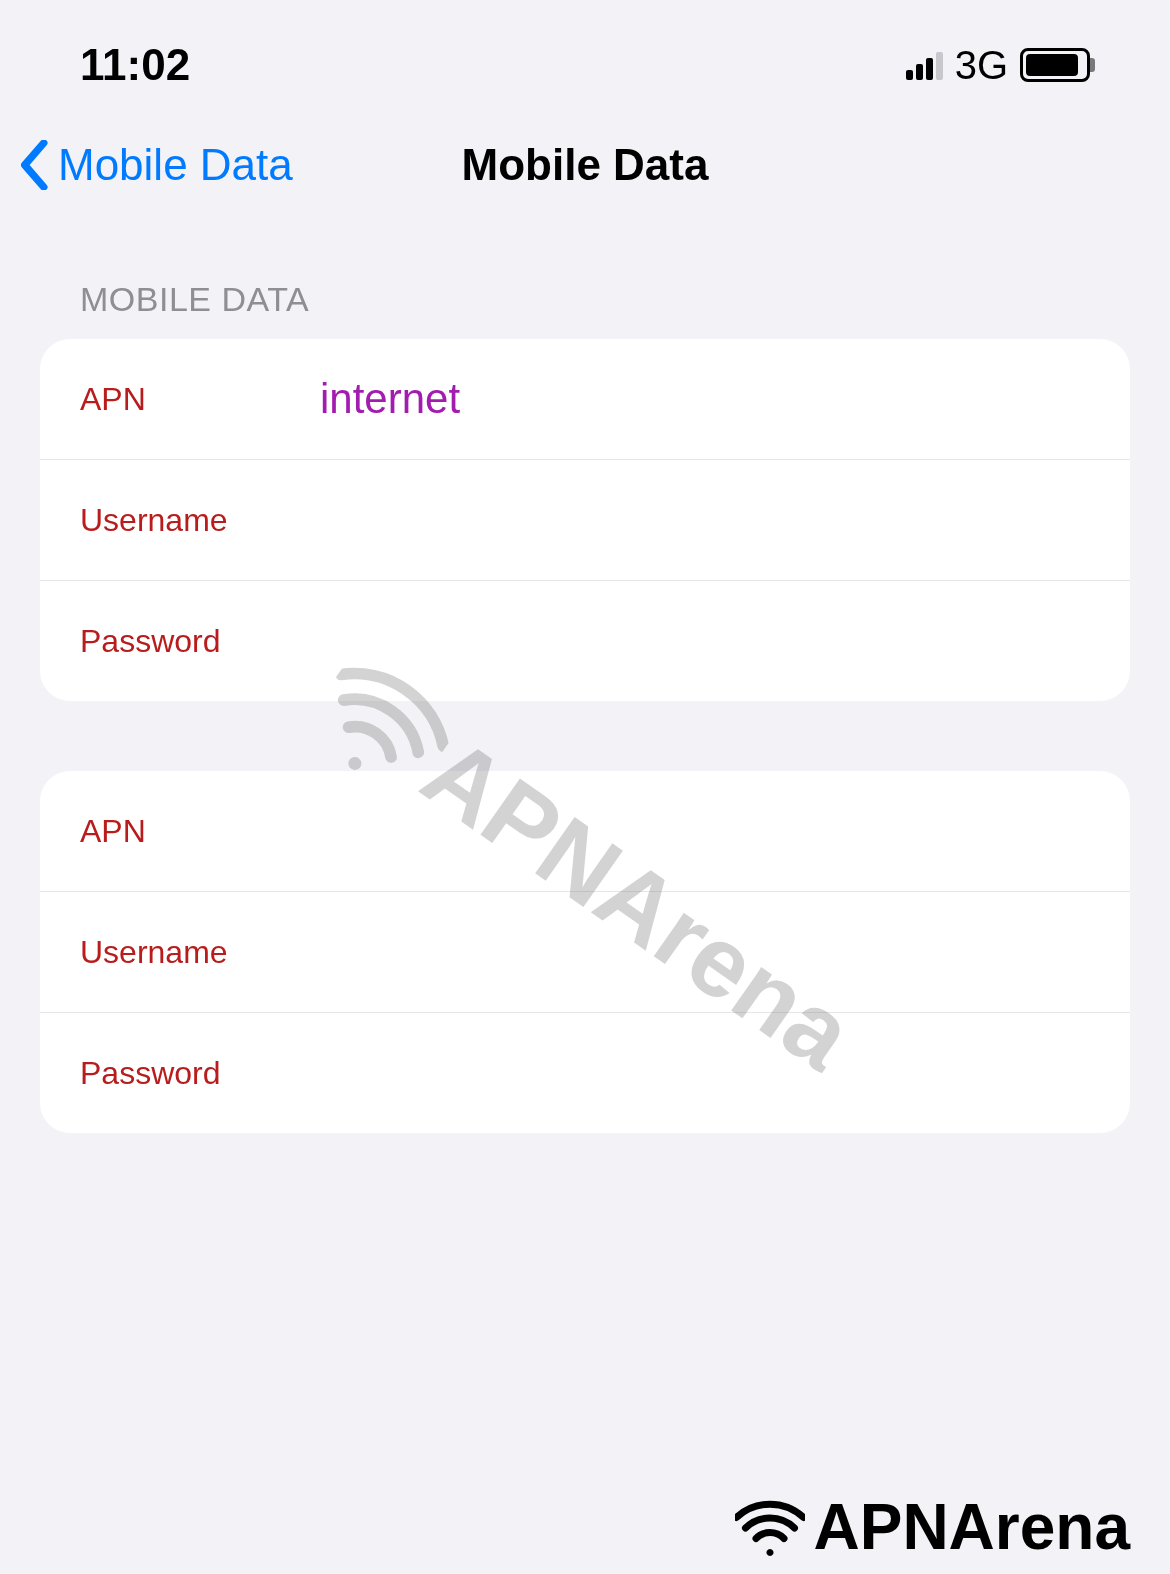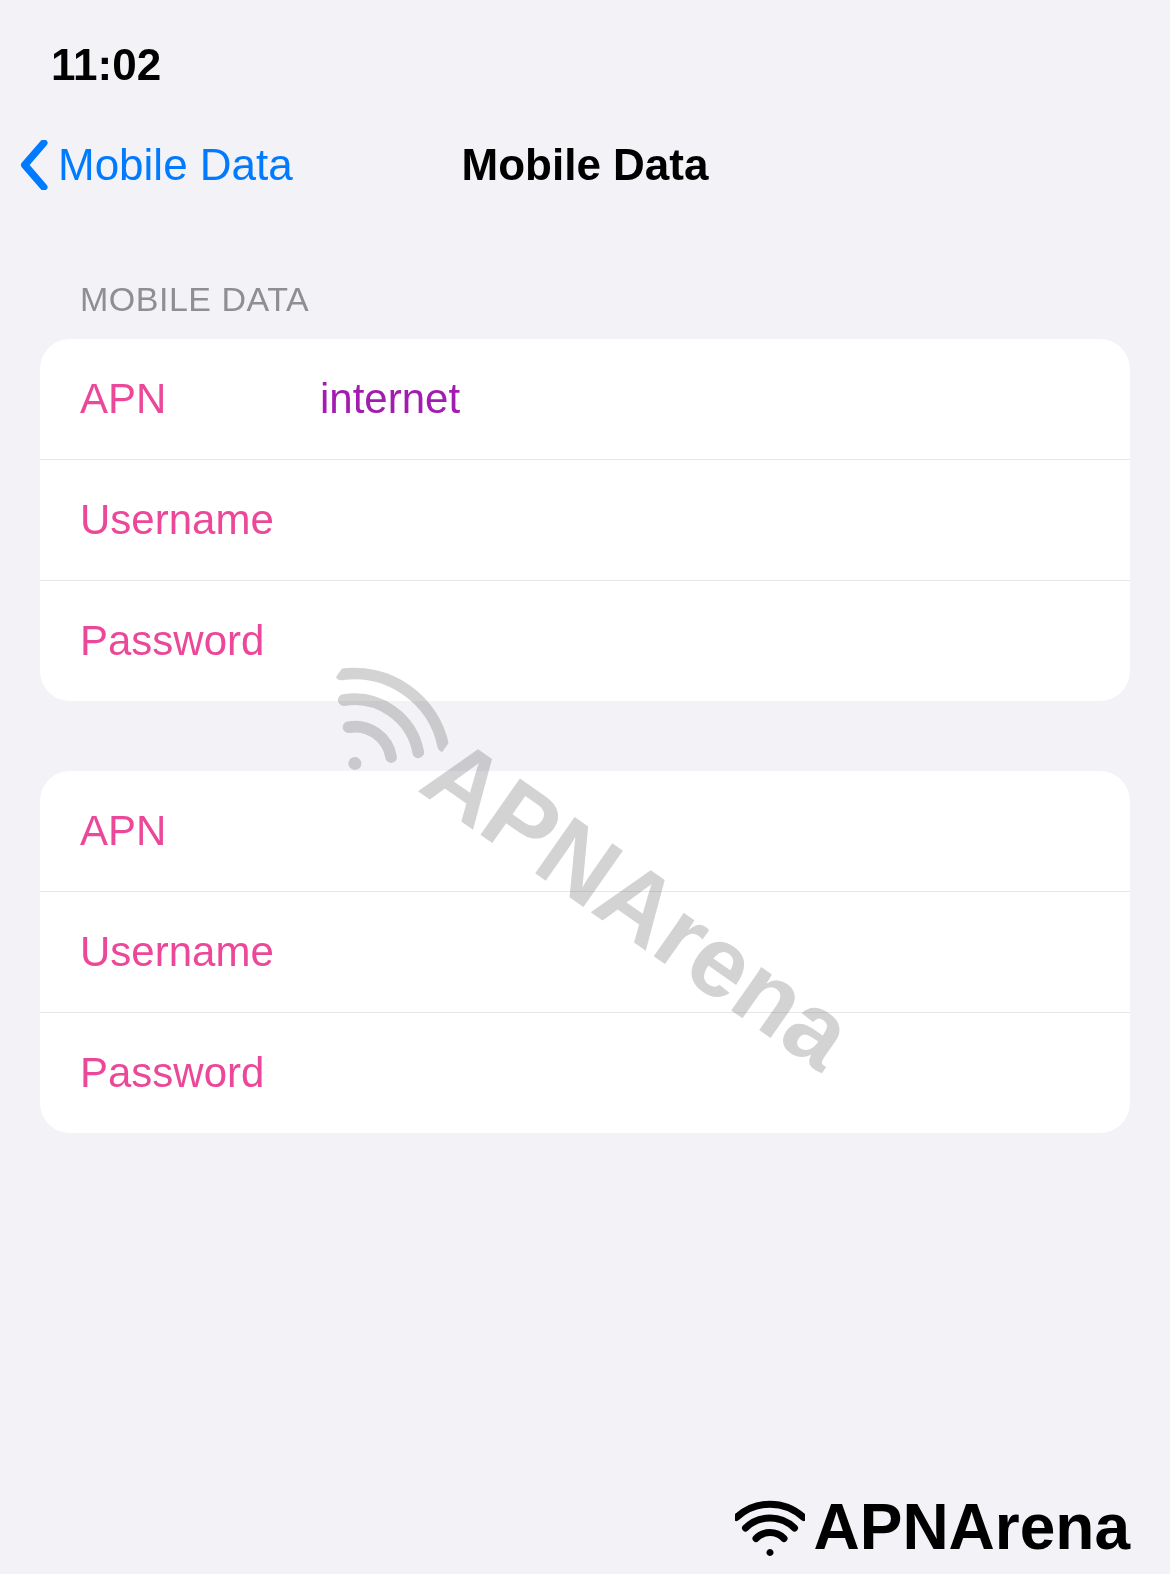--- a/index.html
+++ b/index.html
@@ -12,21 +12,21 @@
       width: 1170px;
       height: 1574px;
       background: #f2f2f7;
       position: relative;
       overflow: hidden;
     }
     .status-bar {
       display: flex;
       justify-content: space-between;
       align-items: center;
-      padding: 40px 80px 20px 51px;
+      padding: 40px 80px 20px 80px;
     }
     .status-time {
       font-size: 44px;
       font-weight: 600;
       color: #000;
     }
     .status-right {
       display: flex;
       align-items: center;
       gap: 12px;
@@ -129,23 +129,23 @@
     .row {
       display: flex;
       align-items: center;
       padding: 36px 40px;
       border-bottom: 1px solid #e5e5ea;
     }
     .row:last-child {
       border-bottom: none;
     }
     .row-label {
-      font-size: 42px;
-      font-weight: 400;
-      color: #ec4899;
+      font-size: 32px;
+      font-weight: 400;
+      color: #b91c1c;
       width: 240px;
       flex-shrink: 0;
     }
     .row-input {
       font-size: 42px;
       font-weight: 400;
       color: #a21caf;
       border: none;
       outline: none;
       background: transparent;
@@ -187,20 +187,32 @@
       width: 130px;
       height: 100px;
       opacity: 0.35;
     }
   </style>
 </head>
 <body>
 
 <div class="status-bar">
   <div class="status-time">11:02</div>
+  <div class="status-right">
+    <div class="signal-bars">
+      <div class="bar bar-1"></div>
+      <div class="bar bar-2"></div>
+      <div class="bar bar-3"></div>
+      <div class="bar bar-4"></div>
+    </div>
+    <div class="network-type">3G</div>
+    <div class="battery">
+      <div class="battery-fill"></div>
+    </div>
+  </div>
 </div>
 
 <div class="nav-bar">
   <div class="back-button">
     <span class="chevron-left">
       <svg viewBox="0 0 20 34" fill="none" xmlns="http://www.w3.org/2000/svg">
         <path d="M16 2 L3 17 L16 32" stroke="#007aff" stroke-width="5" stroke-linecap="round" stroke-linejoin="round"></path>
       </svg>
     </span>
     <span>Mobile Data</span>

